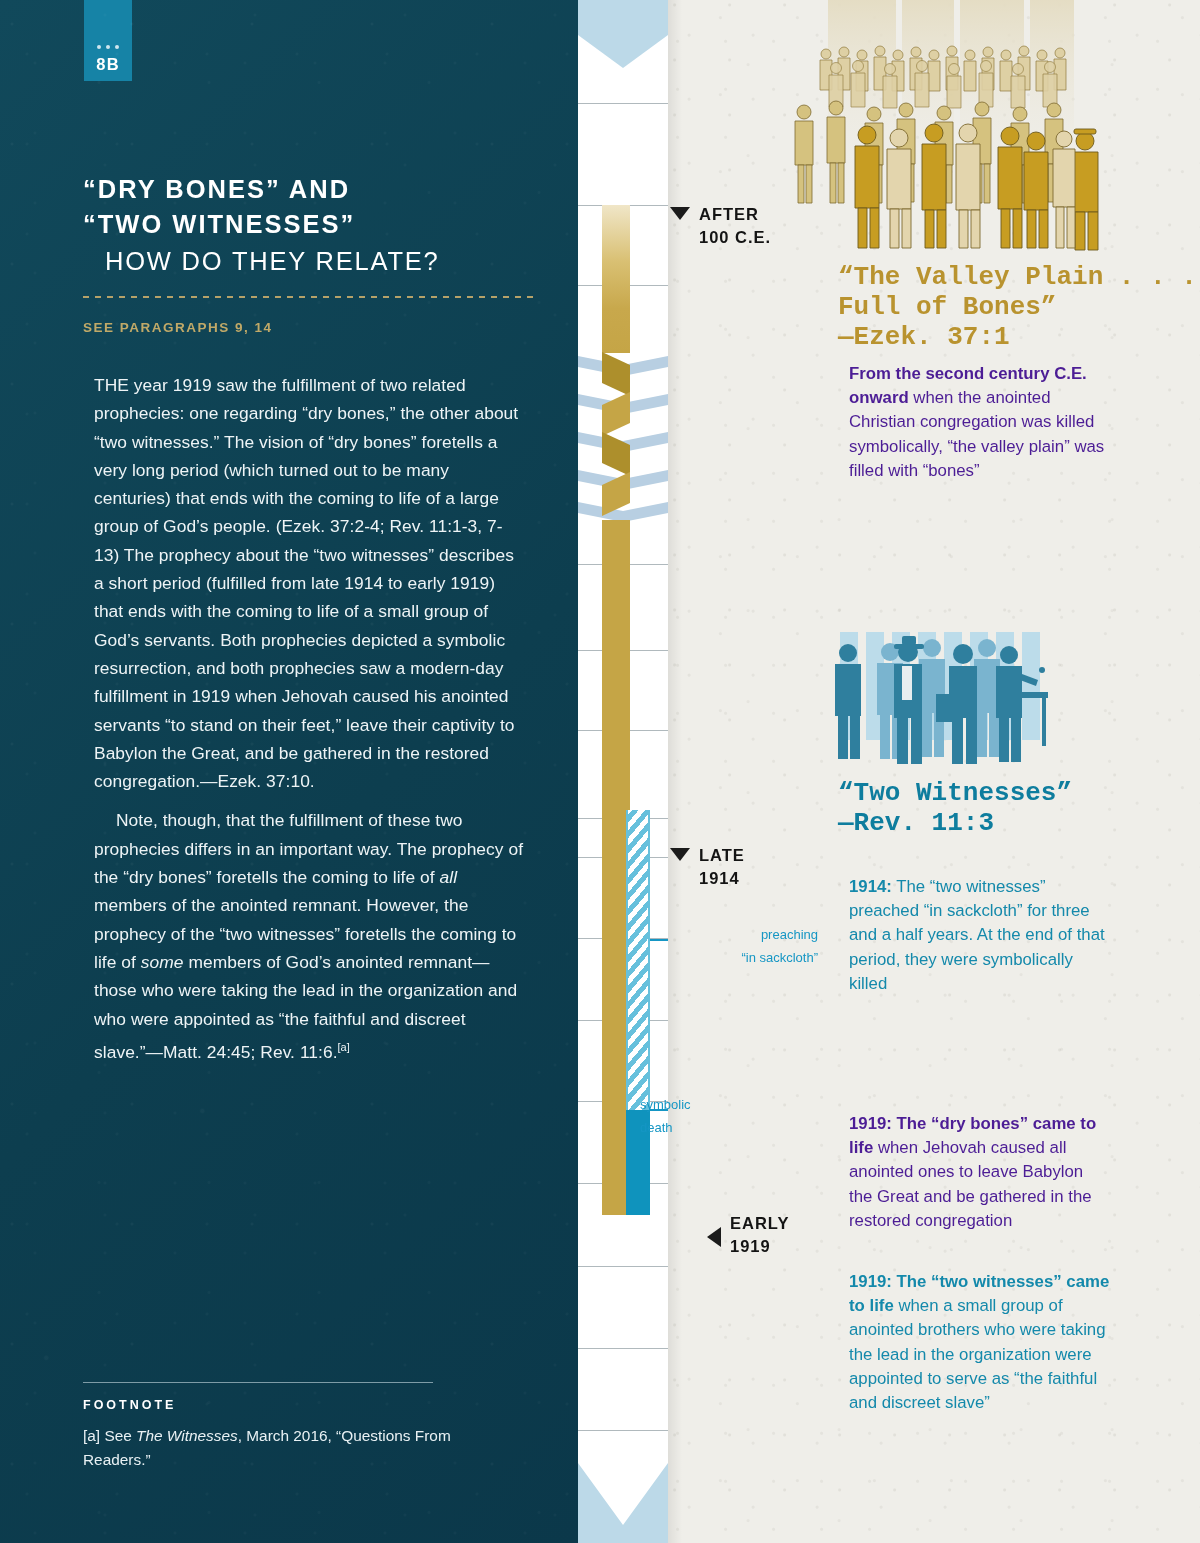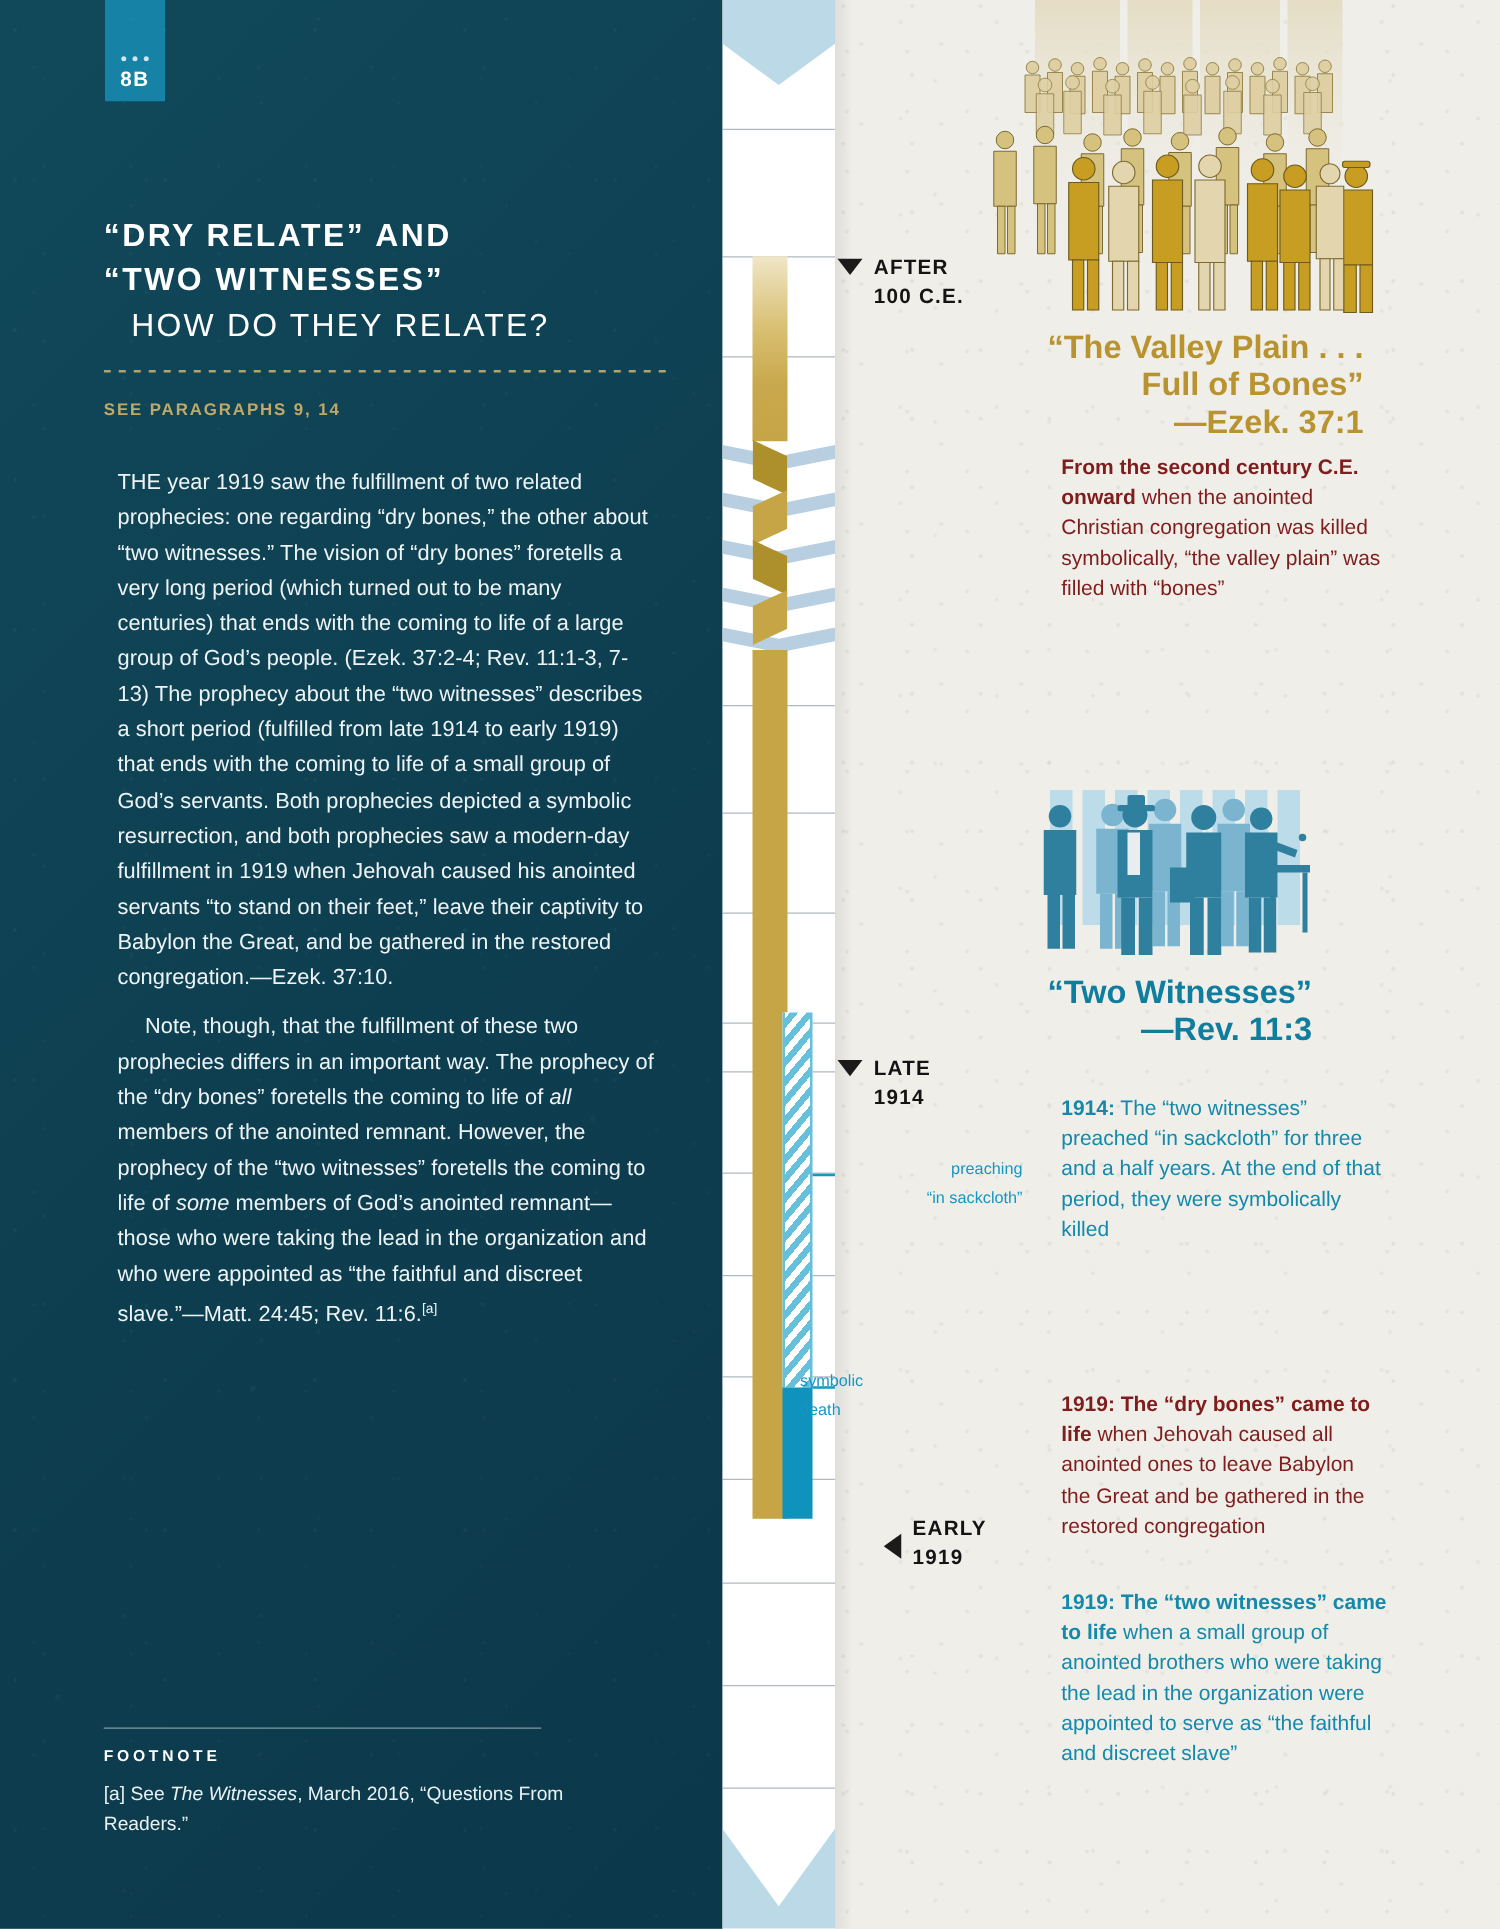--- a/index.html
+++ b/index.html
@@ -152,28 +152,28 @@
       radial-gradient(circle at 68% 23%, rgba(120,115,100,.18) 0 1px, transparent 2px),
       radial-gradient(circle at 33% 55%, rgba(120,115,100,.18) 0 1px, transparent 2px),
       radial-gradient(circle at 88% 71%, rgba(120,115,100,.16) 0 1px, transparent 2px),
       radial-gradient(circle at 20% 86%, rgba(120,115,100,.18) 0 1px, transparent 2px);
     background-size: 55px 55px, 77px 77px, 64px 64px, 91px 91px, 48px 48px;
   }
   .gutter-shade { position:absolute; left:668px; top:0; width:14px; height:1543px;
     background: linear-gradient(to right, rgba(0,0,0,.07), rgba(0,0,0,0)); }
 
   .sec-head {
-    position:absolute; font-family:Liberation Sans, sans-serif;
-    font-size:26px; line-height:30px; font-weight:700;text-align:right;
+    position:absolute; font-family:Liberation Mono, monospace;
+    font-size:26px; line-height:30px; font-weight:700;
   }
   .sec-head.gold { color:#b9932f; }
   .sec-head.blue { color:#0e7d9e; }
 
   .sec-body { position:absolute; font-size:16.8px; line-height:24.2px; }
-  .sec-body.gold { color:#7f1d1d; }
+  .sec-body.gold { color:#4c1d95; }
   .sec-body.blue { color:#1489ab; }
   .sec-body b { font-weight:700; }
 
   
   .illus-top { position:absolute; left:782px; top:0; width:340px; height:252px; overflow:hidden; }
   .illus-blue { position:absolute; left:832px; top:622px; width:224px; height:152px; overflow:hidden; }
 </style>
 </head>
 <body>
 
@@ -184,21 +184,21 @@
     <div class="badge">
       <div class="badge-dots">
           <i></i>
           <i></i>
           <i></i>
         </div>
       <div class="badge-num">8B</div>
     </div>
 
     <div class="title-block">
-      <div class="title-line">“DRY RELATE” AND</div>
+      <div class="title-line">“DRY BONES” AND</div>
       <div class="title-line">“TWO WITNESSES”</div>
       <div class="title-sub">HOW DO THEY RELATE?</div>
     </div>
 
     <div class="dash-rule"></div>
     <div class="see-paras">SEE PARAGRAPHS 9, 14</div>
 
     <div class="body-copy">
       <p><span>THE year 1919 saw the fulfillment of two related prophecies: one regarding “dry bones,” the other about “two witnesses.” The vision of “dry bones” foretells a very long period (which turned out to be many centuries) that ends with the coming to life of a large group of God’s people. (Ezek. 37:2-4; Rev. 11:1-3, 7-13) The prophecy about the “two witnesses” describes a short period (fulfilled from late 1914 to early 1919) that ends with the coming to life of a small group of God’s servants. Both prophecies depicted a symbolic resurrection, and both prophecies saw a modern-day fulfillment in 1919 when Jehovah caused his anointed servants “to stand on their feet,” leave their captivity to Babylon the Great, and be gathered in the restored congregation.—Ezek. 37:10.</span></p>
       <p><span>Note, though, that the fulfillment of these two prophecies differs in an important way. The prophecy of the “dry bones” foretells the coming to life of </span><i>all</i><span> members of the anointed remnant. However, the prophecy of the “two witnesses” foretells the coming to life of </span><i>some</i><span> members of God’s anointed remnant—those who were taking the lead in the organization and who were appointed as “the faithful and discreet slave.”—Matt. 24:45; Rev. 11:6.</span><sup>[a]</sup></p>

